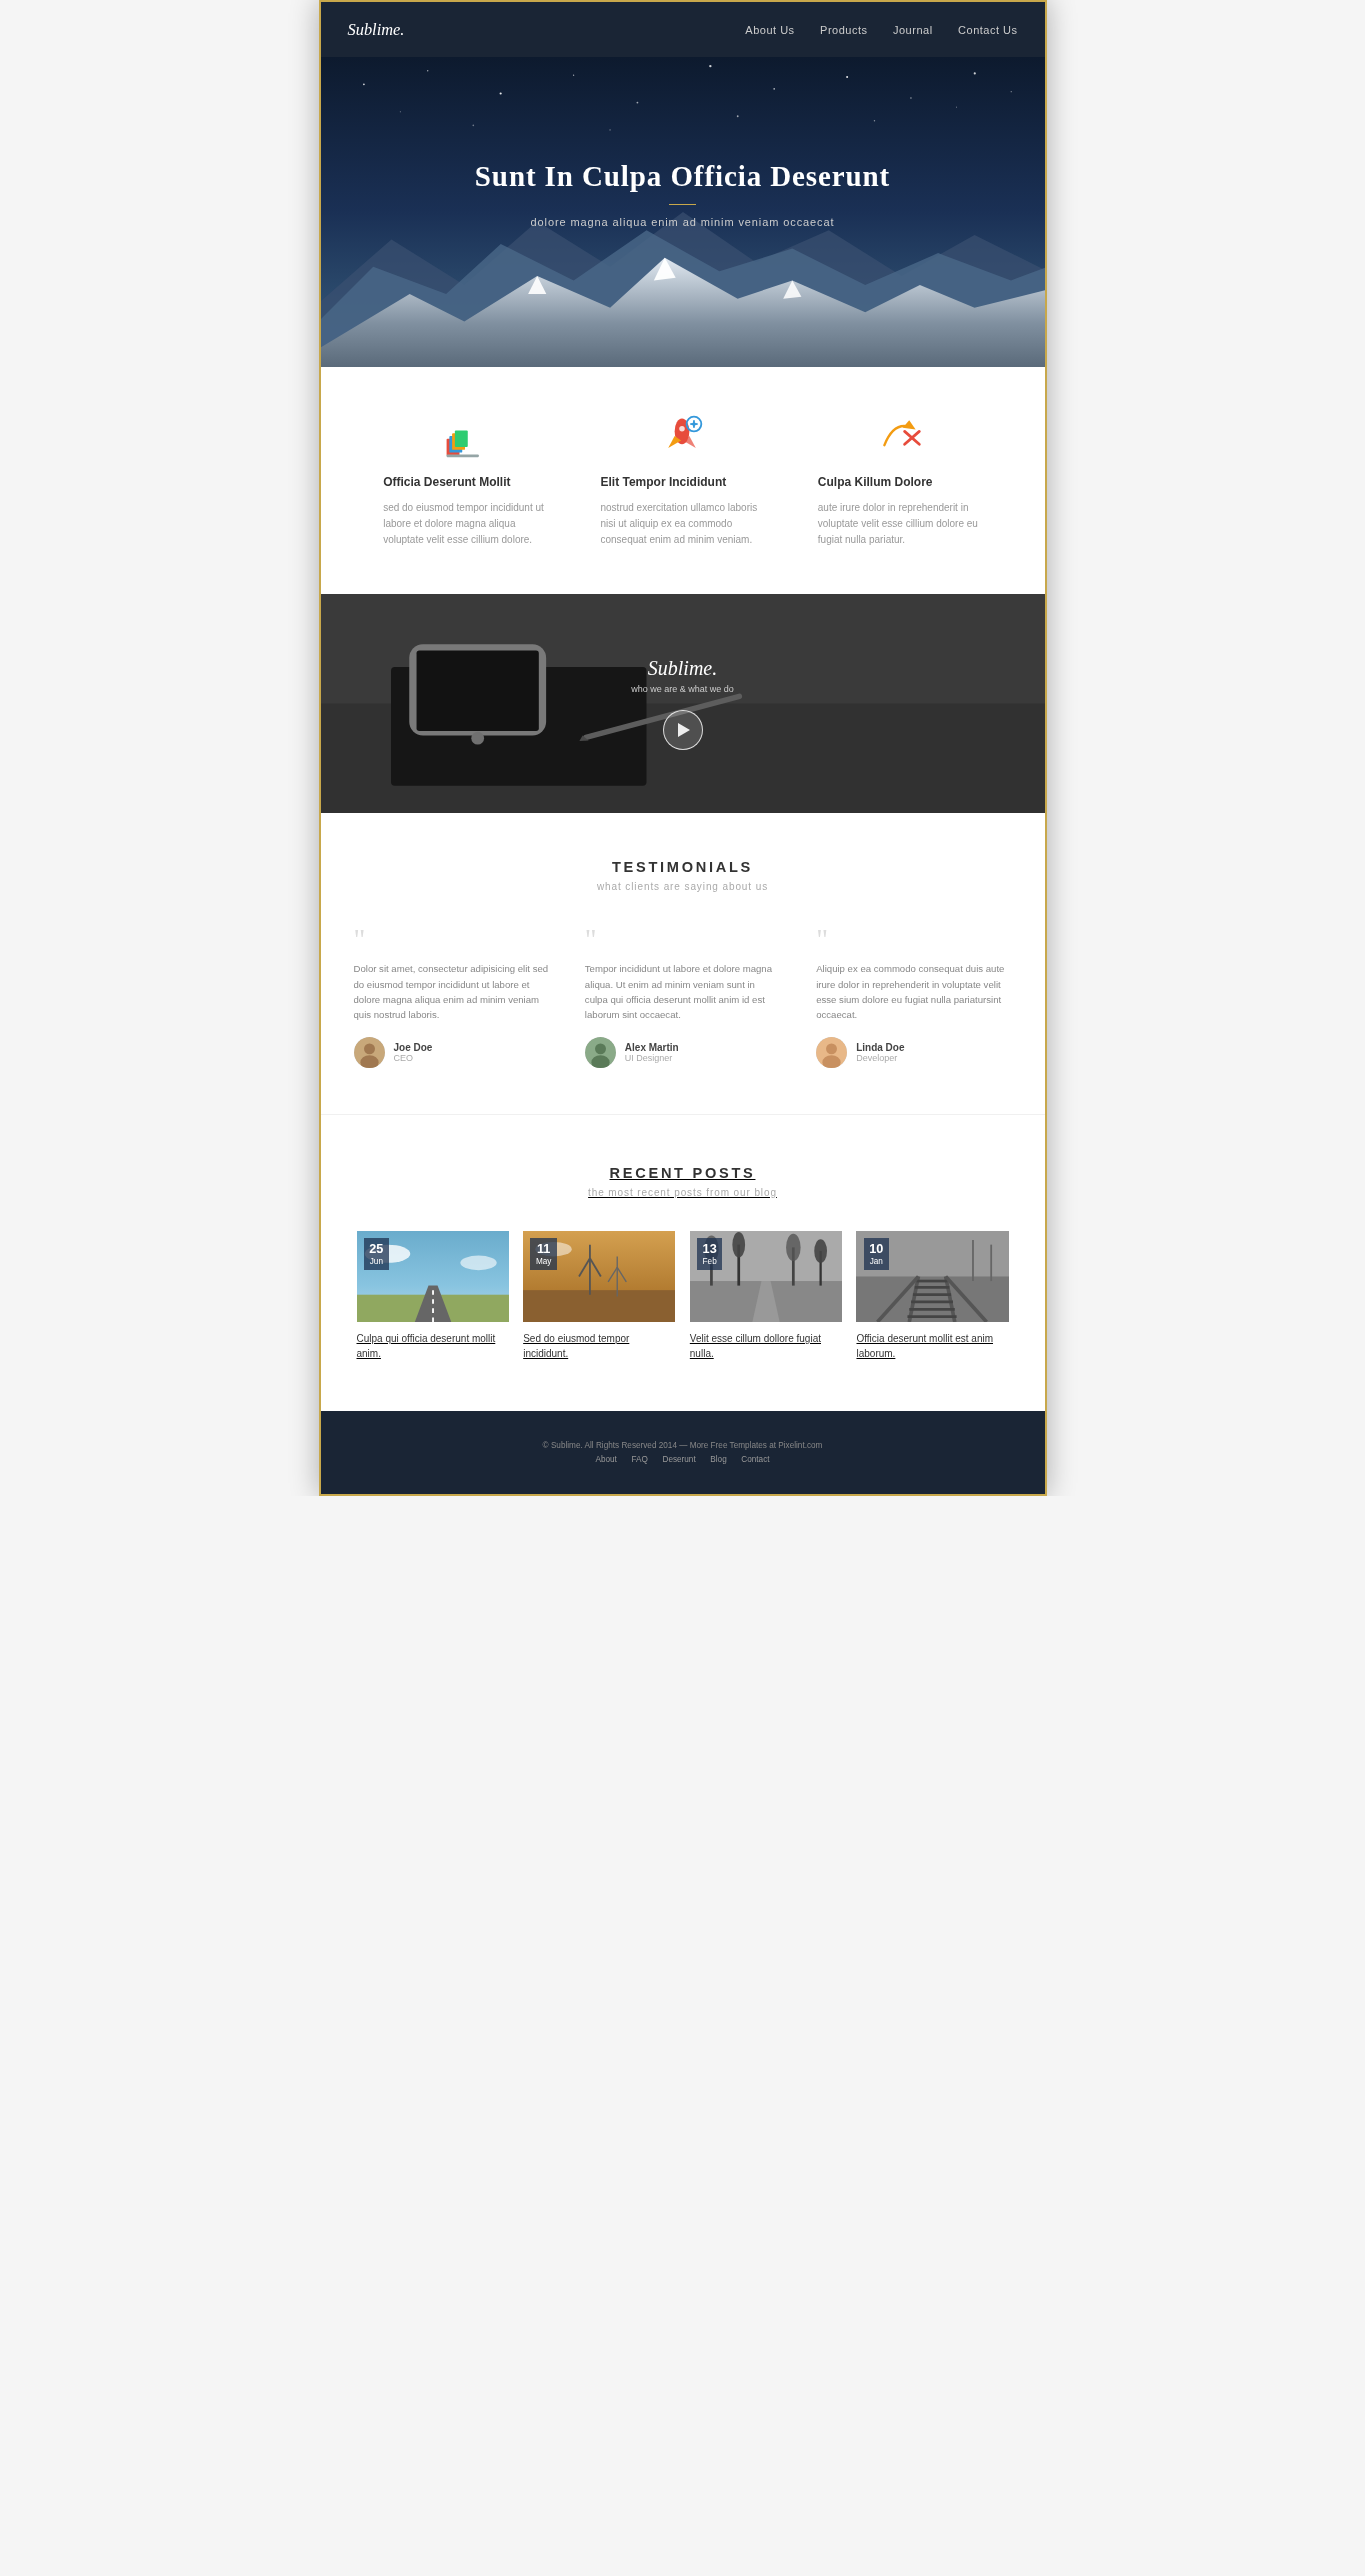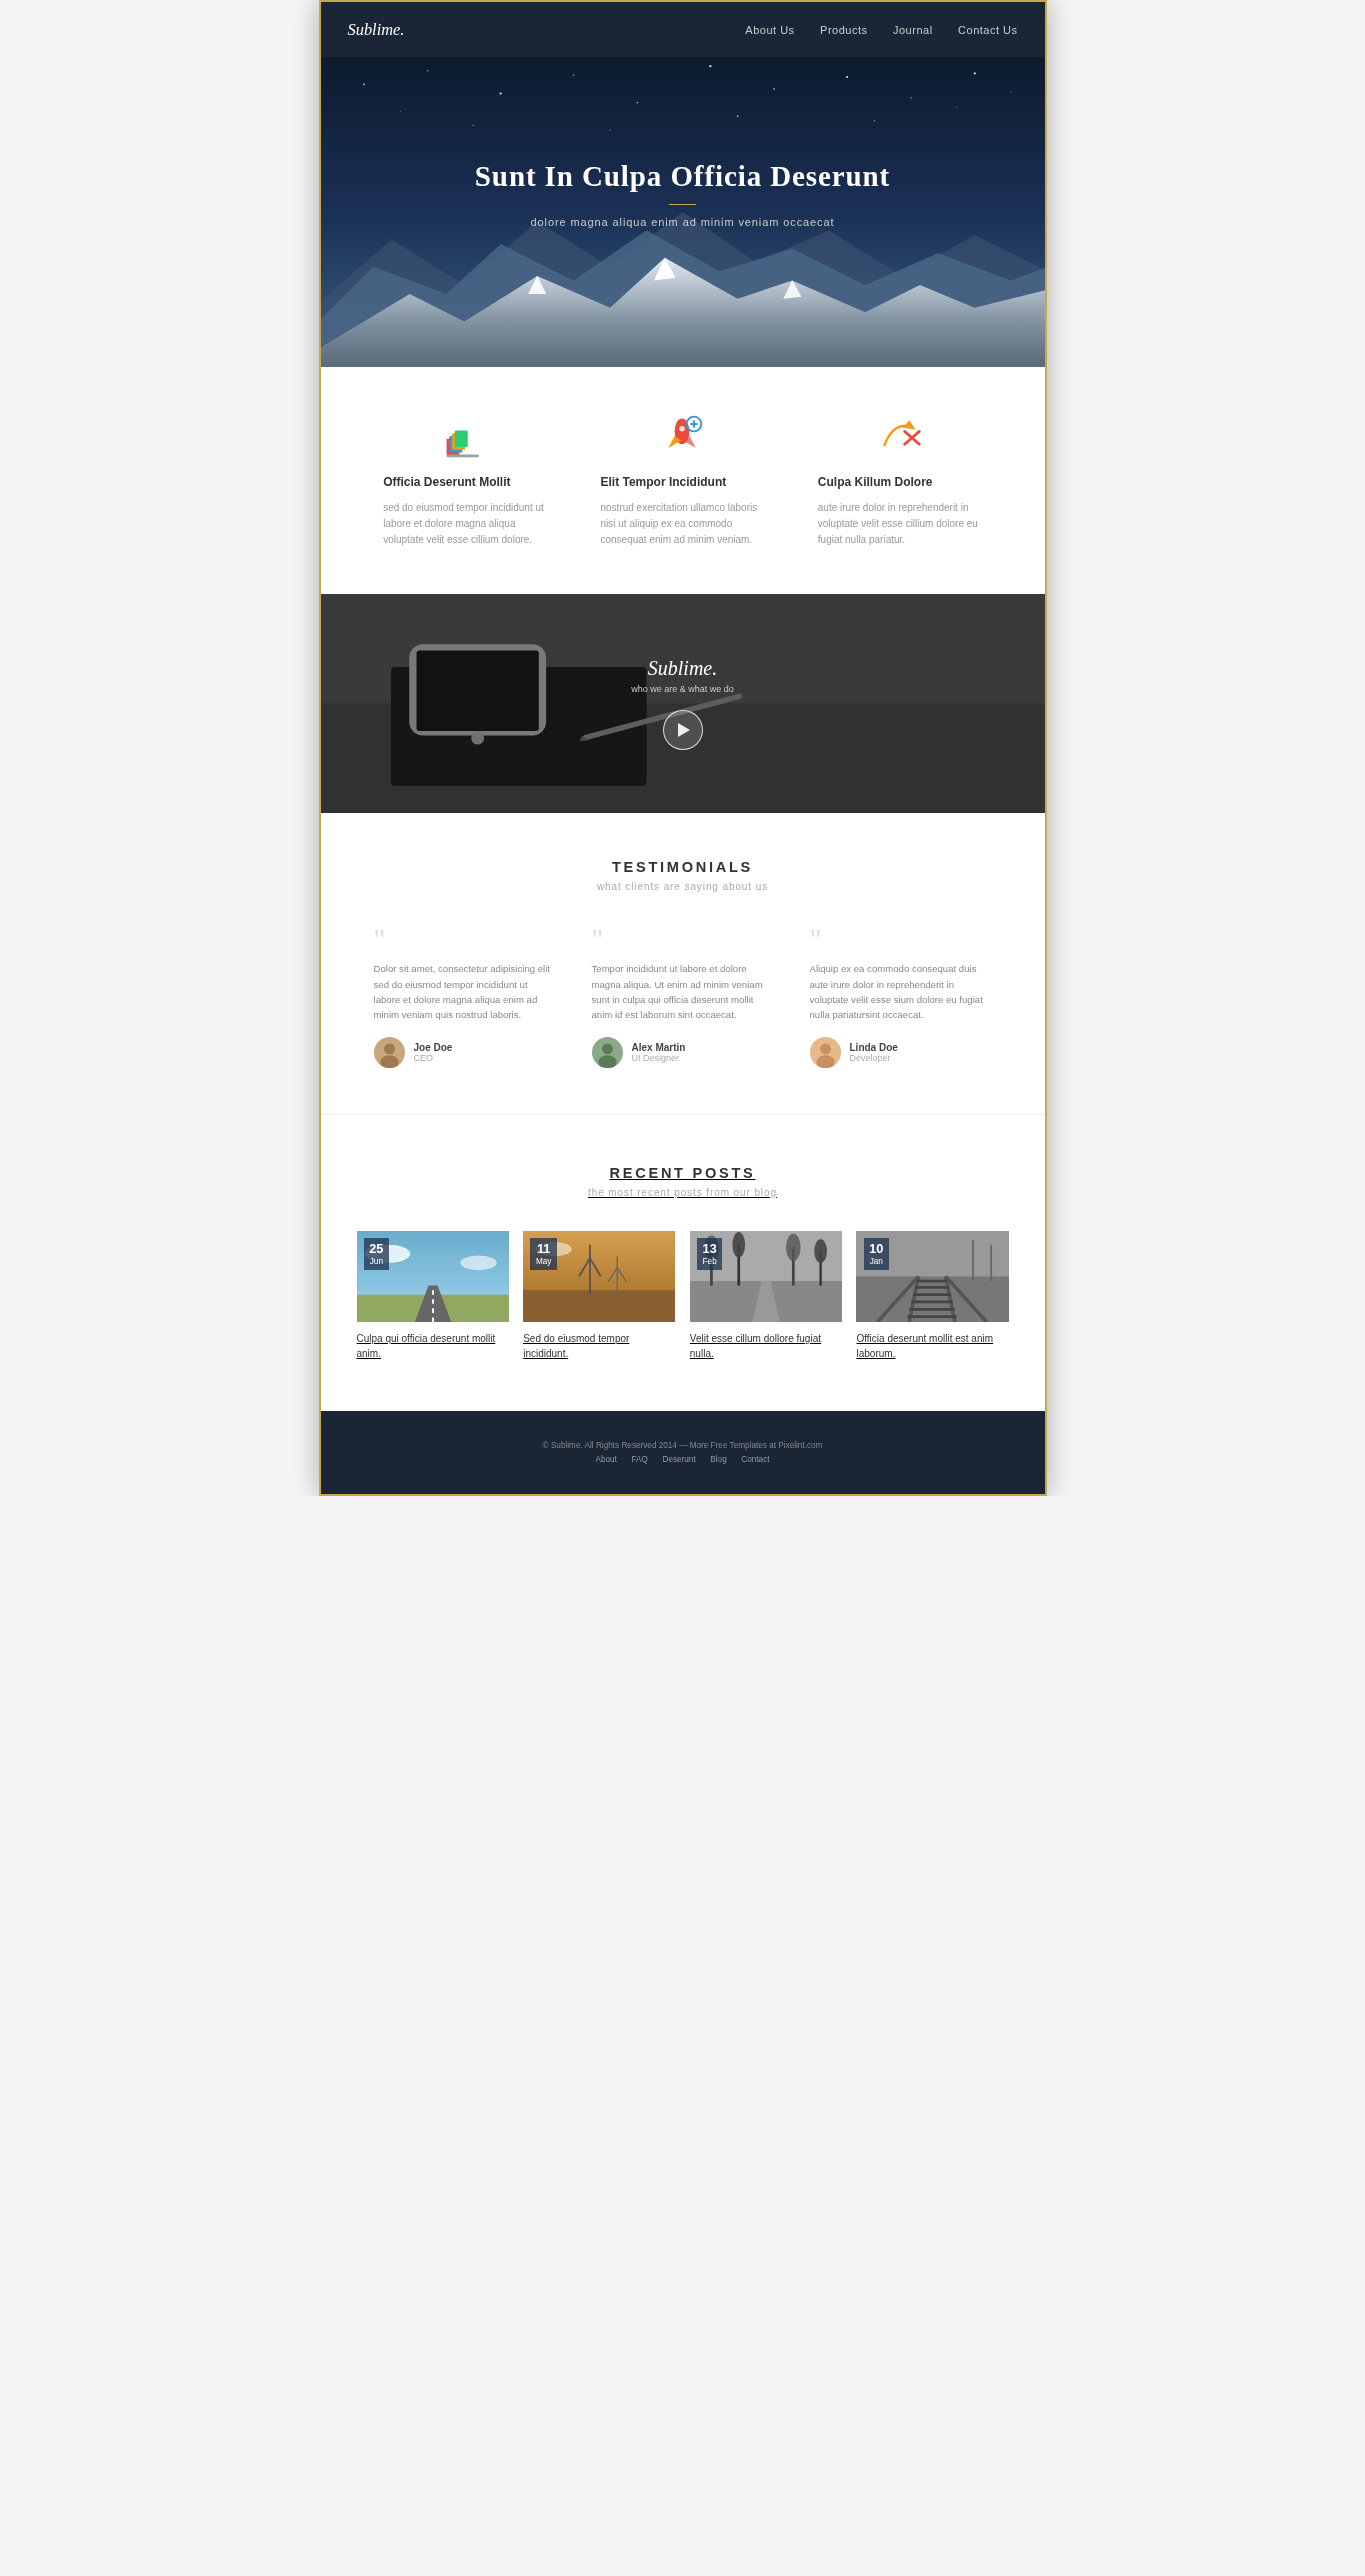--- a/index.html
+++ b/index.html
@@ -170,21 +170,21 @@
       height: 0;
       border-top: 7.3px solid transparent;
       border-bottom: 7.3px solid transparent;
       border-left: 12.7px solid rgba(255,255,255,0.9);
       margin-left: 2.7px;
     }
 
     
     .testimonials {
       background: #fff;
-      padding: 46px 44px;
+      padding: 46px 24px;
       text-align: center;
     }
     .section-title {
       font-size: 14.6px;
       letter-spacing: 2.7px;
       font-family: Arial, sans-serif;
       font-weight: bold;
       color: #333;
       margin-bottom: 5.5px;
     }

